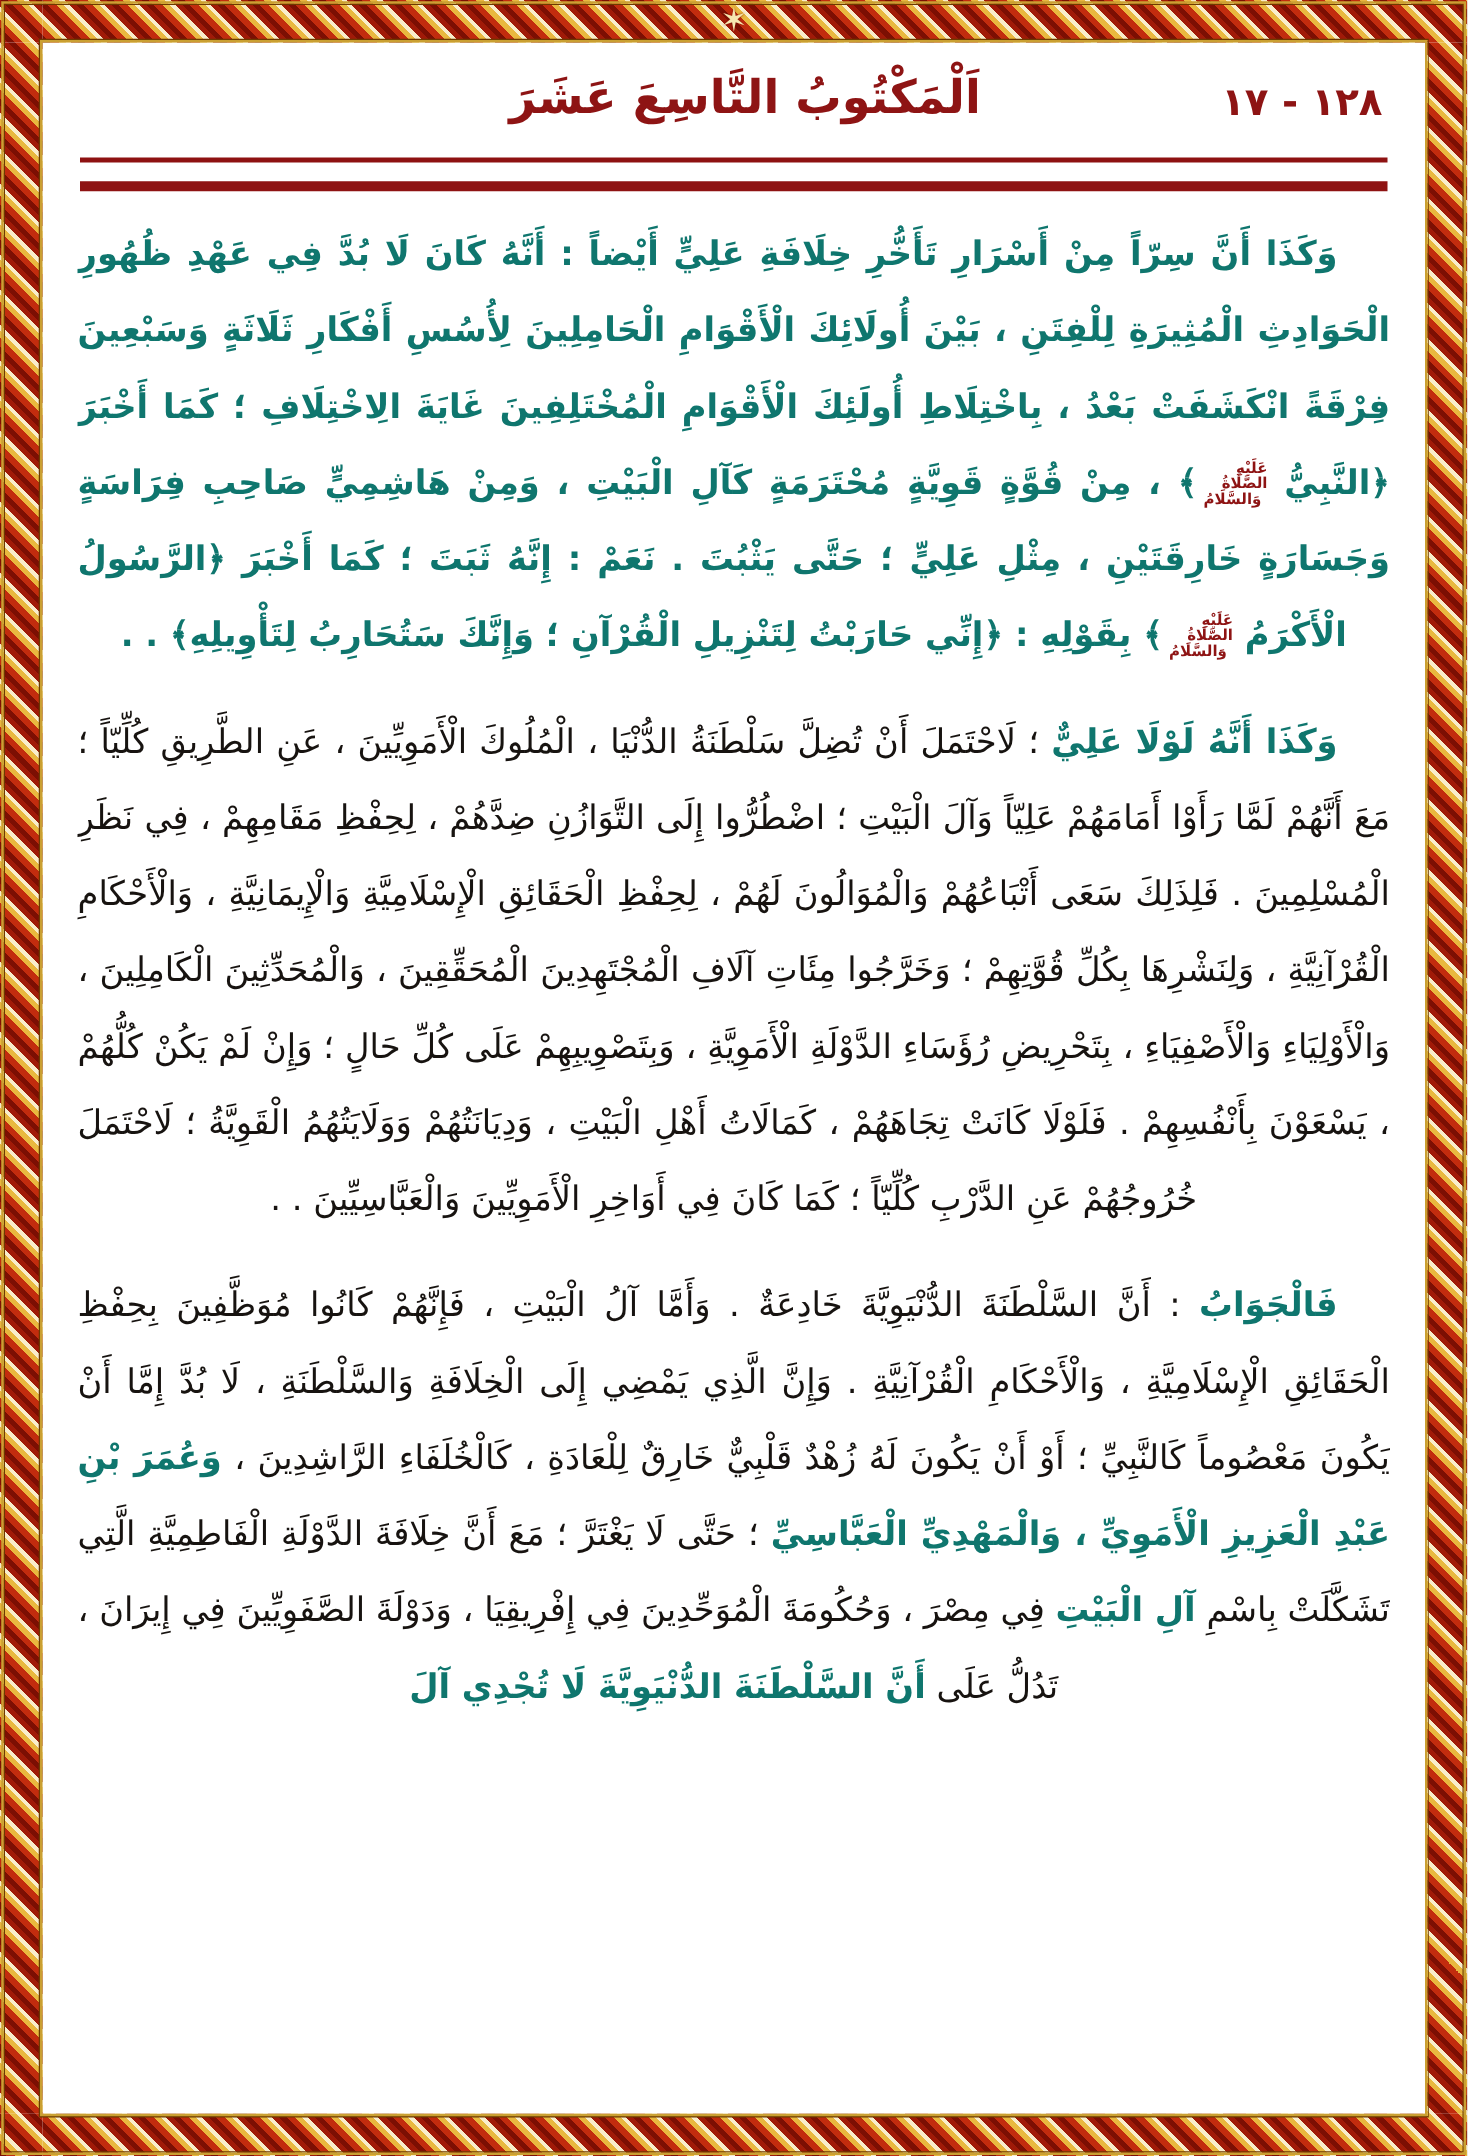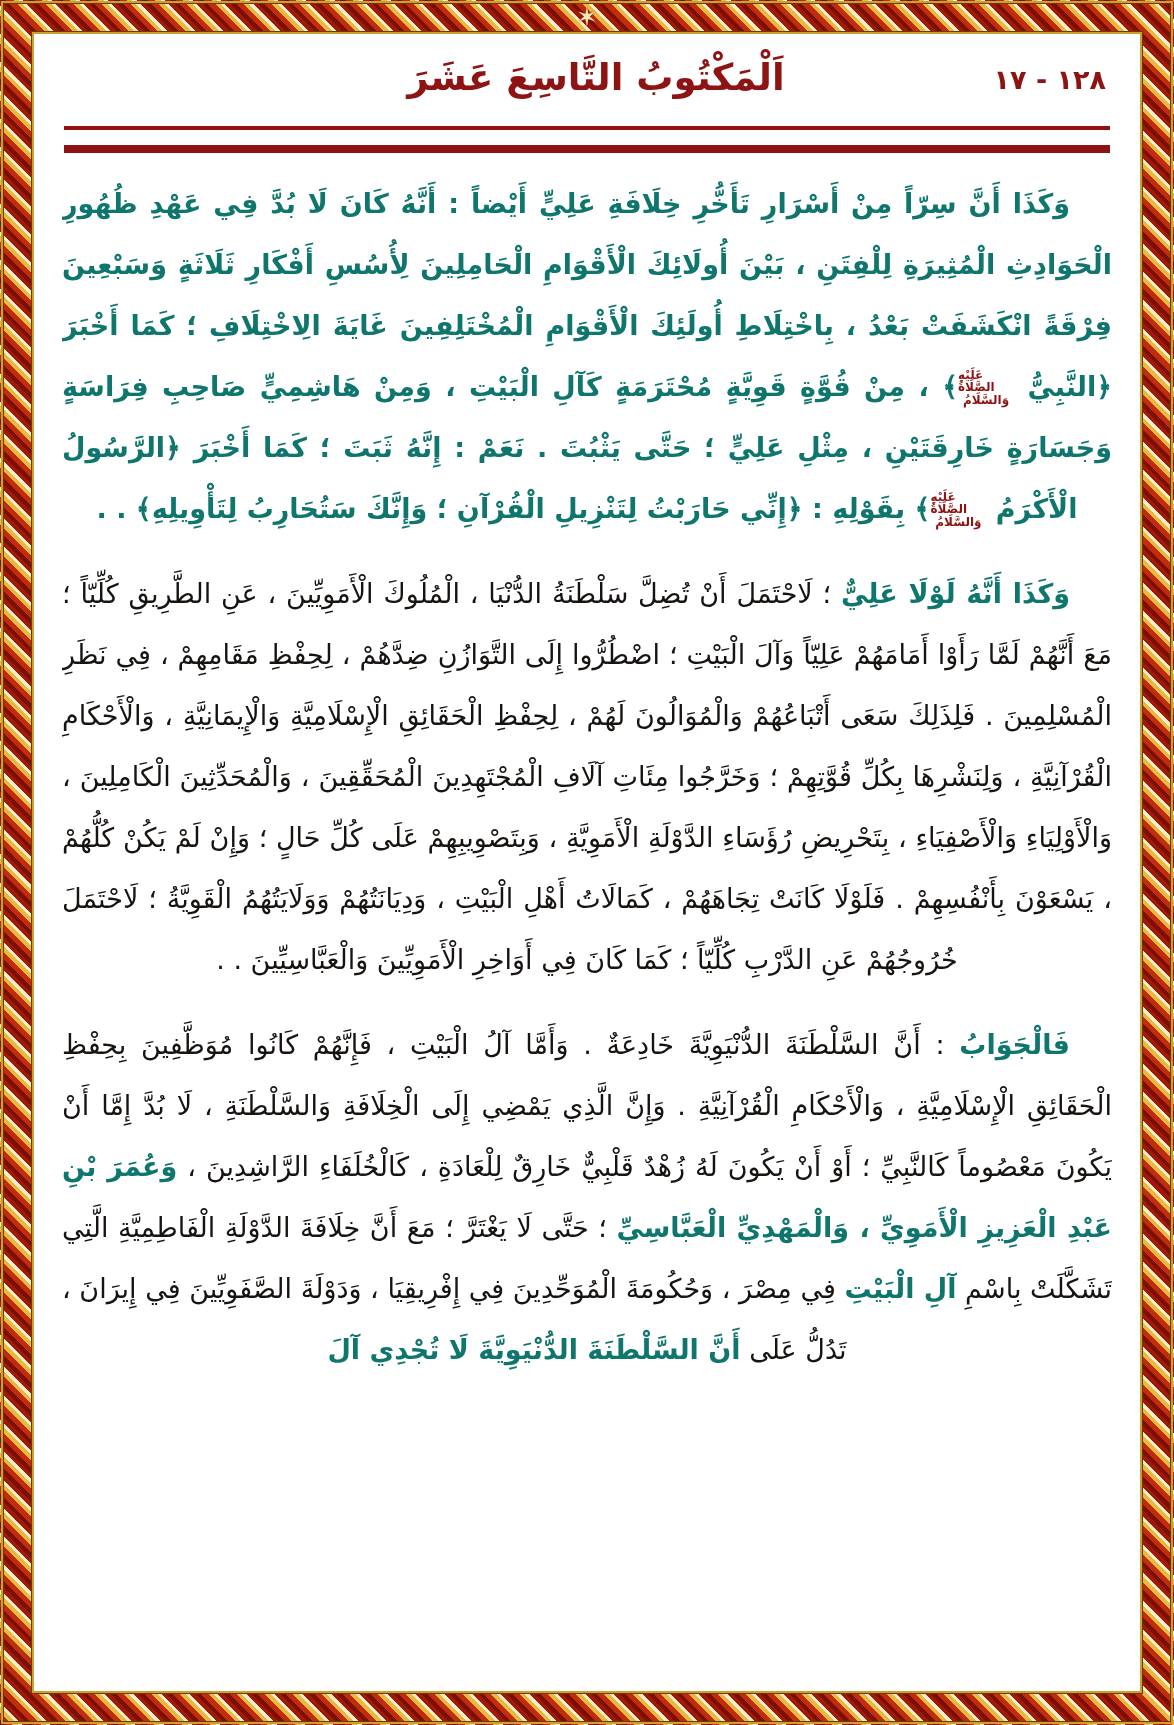--- a/index.html
+++ b/index.html
@@ -45,21 +45,21 @@
     pointer-events:none;
   }
   
   .content{
     position:absolute;top:48px;left:62px;right:62px;bottom:44px;
     overflow:hidden;
   }
   .header{position:relative;height:66px;}
   .page-number{
     position:absolute;right:6px;top:16px;
-    font-size:27px;font-weight:bold;color:#8e1414;
+    font-size:31px;font-weight:bold;color:#8e1414;
     letter-spacing:1px;
   }
   .doc-title{
     position:absolute;left:18px;right:0;top:8px;
     text-align:center;
     font-size:37px;font-weight:bold;color:#8e1414;
   }
   .double-rule{
     height:15px;margin:12px 2px 0 2px;
     border-top:4px solid #8e1212;
@@ -75,21 +75,21 @@
     margin:0 0 24px 0;
     text-indent:42px;
     text-align:justify;
     text-align-last:center;
   }
   .seg-maroon{color:#0f766e;font-weight:bold;}
   .seg-black{color:#171310;}
   .seg-seal{
     display:inline-block;
     font-size:12px;line-height:1.05;
-    width:56px;text-align:left;
+    width:56px;text-align:right;
     color:#8e1414;font-weight:bold;
     vertical-align:-8px;
     text-indent:0;
   }
 </style>
 </head>
 <body>
 
 <div class="page">
   <div class="frame"></div>

